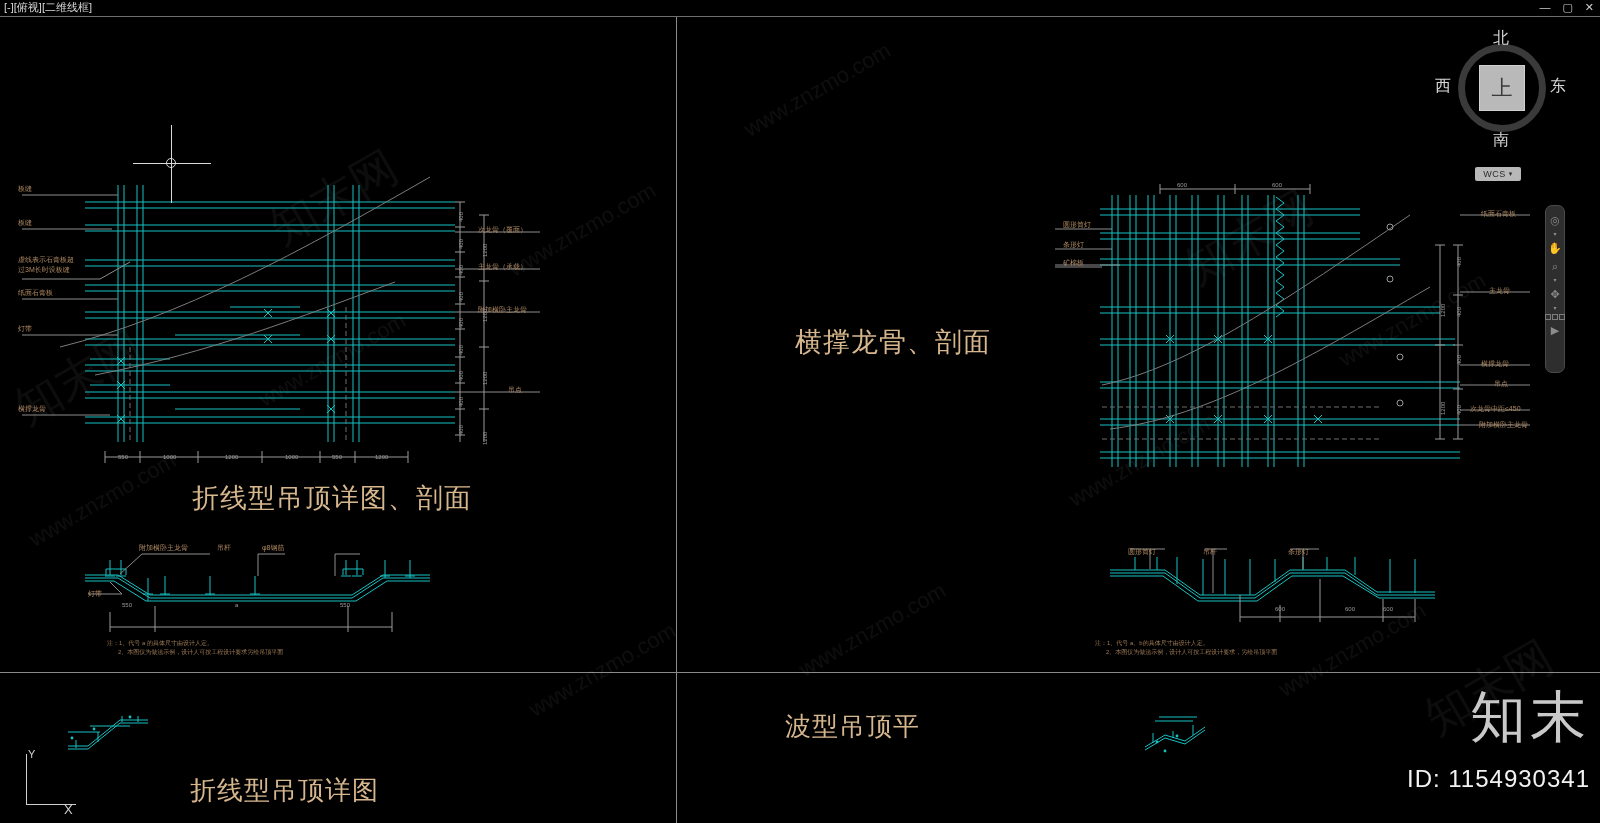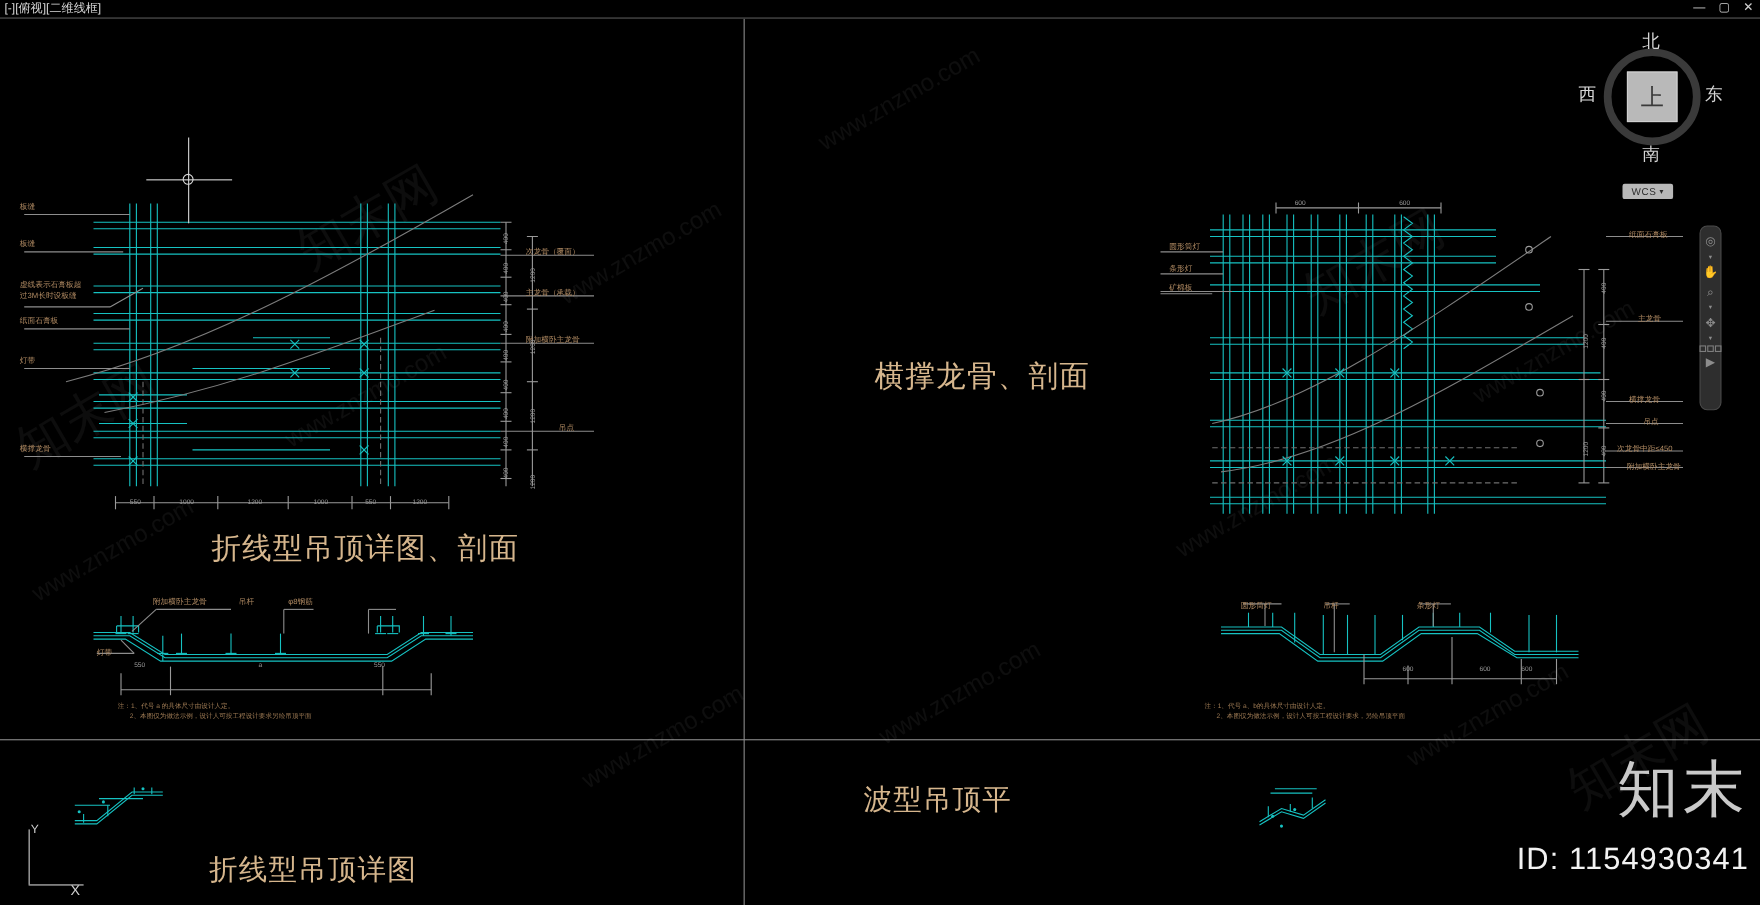--- a/index.html
+++ b/index.html
@@ -55,21 +55,21 @@
   .title-cn{position:absolute;color:#d6b68d;font-size:27px;white-space:nowrap;letter-spacing:1px;}
   .note{position:absolute;color:#a07c55;font-size:6px;white-space:nowrap;line-height:8px;}
 
   
   .wm{position:absolute;color:rgba(255,255,255,.055);font-size:22px;transform:rotate(-30deg);white-space:nowrap;
       font-family:"Liberation Sans",sans-serif;pointer-events:none;}
   .wm-cn{position:absolute;color:rgba(255,255,255,.05);font-size:46px;transform:rotate(-30deg);white-space:nowrap;pointer-events:none;}
 
   
   .brand{position:absolute;right:10px;top:672px;color:#c9c9c9;font-size:56px;letter-spacing:4px;line-height:1;}
-  .brandid{position:absolute;right:10px;top:750px;color:#f2f2f2;font-size:28px;letter-spacing:1px;line-height:1;}
+  .brandid{position:absolute;right:10px;top:750px;color:#f2f2f2;font-size:24px;letter-spacing:1px;line-height:1;}
 
   
   .cross-h{position:absolute;left:133px;top:146px;width:78px;height:1px;background:#d9d9d9;}
   .cross-v{position:absolute;left:171px;top:108px;width:1px;height:78px;background:#d9d9d9;}
   .cross-pick{position:absolute;left:166px;top:141px;width:10px;height:10px;border:1px solid #d9d9d9;border-radius:50%;box-sizing:border-box;}
 
   
   svg{display:block;overflow:visible;}
 </style>
 </head>

